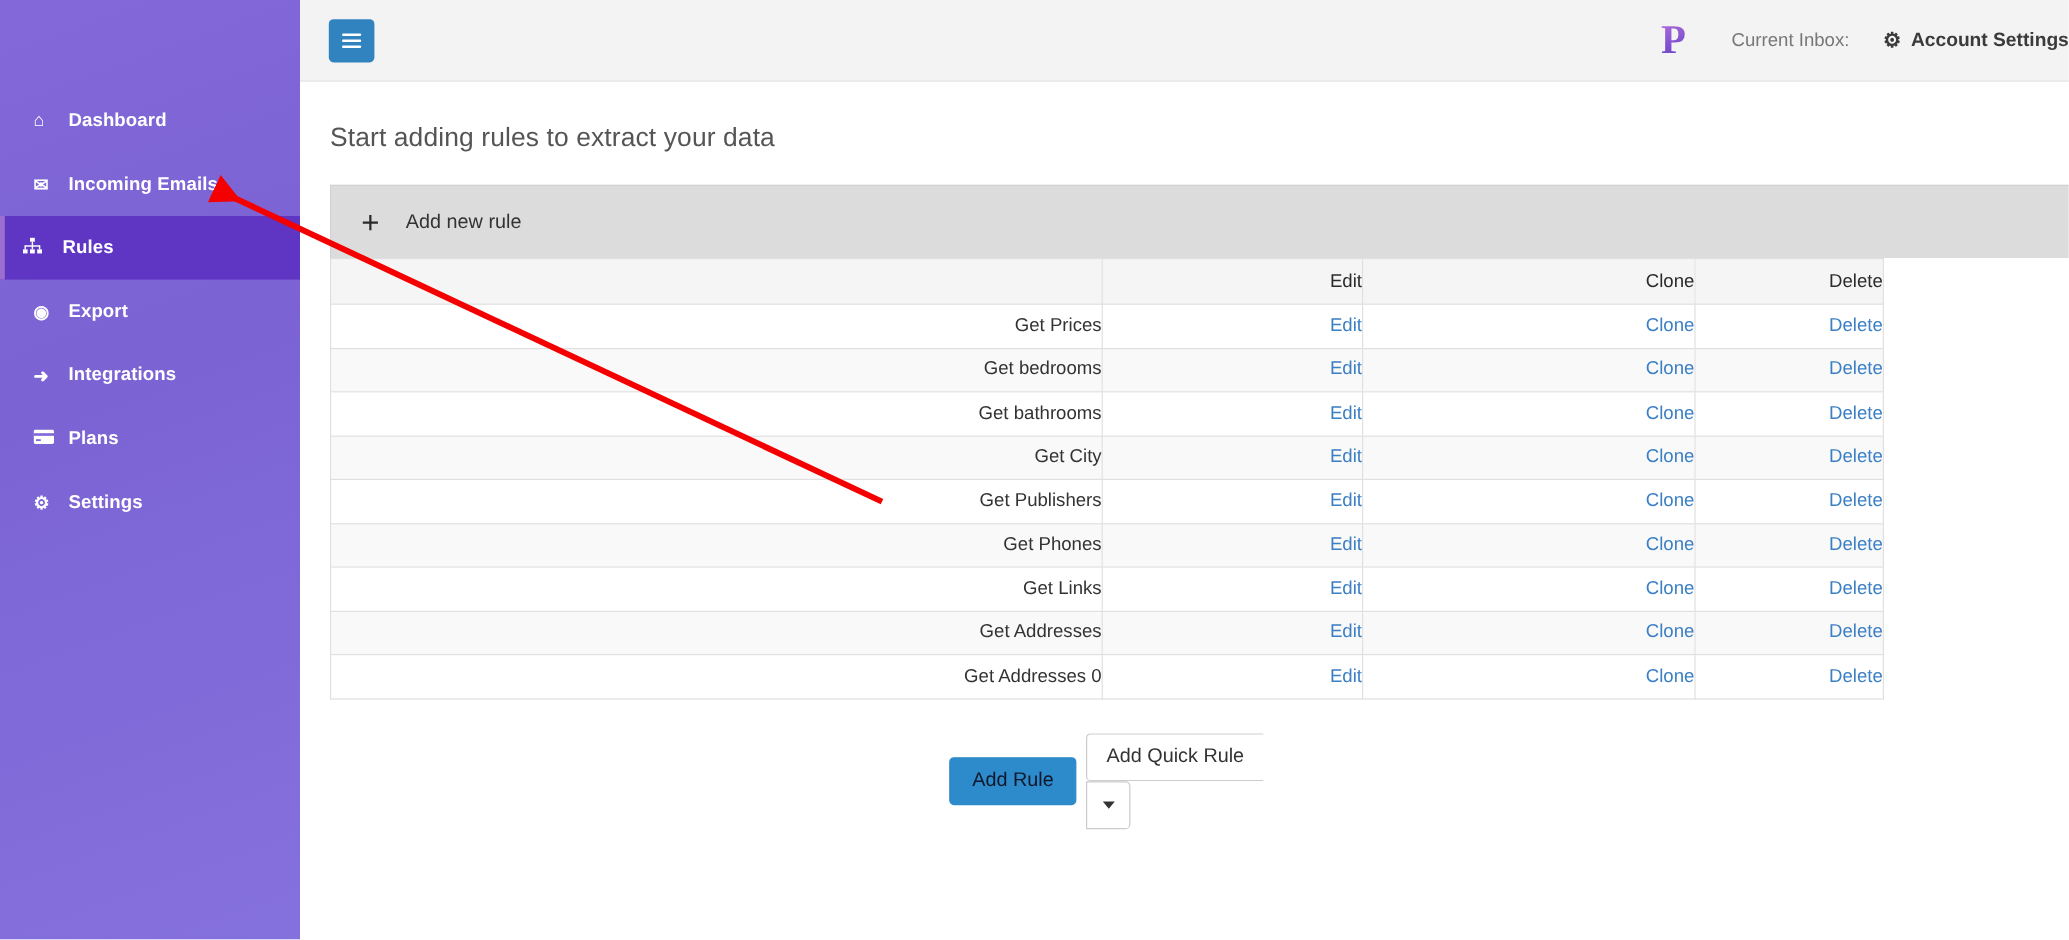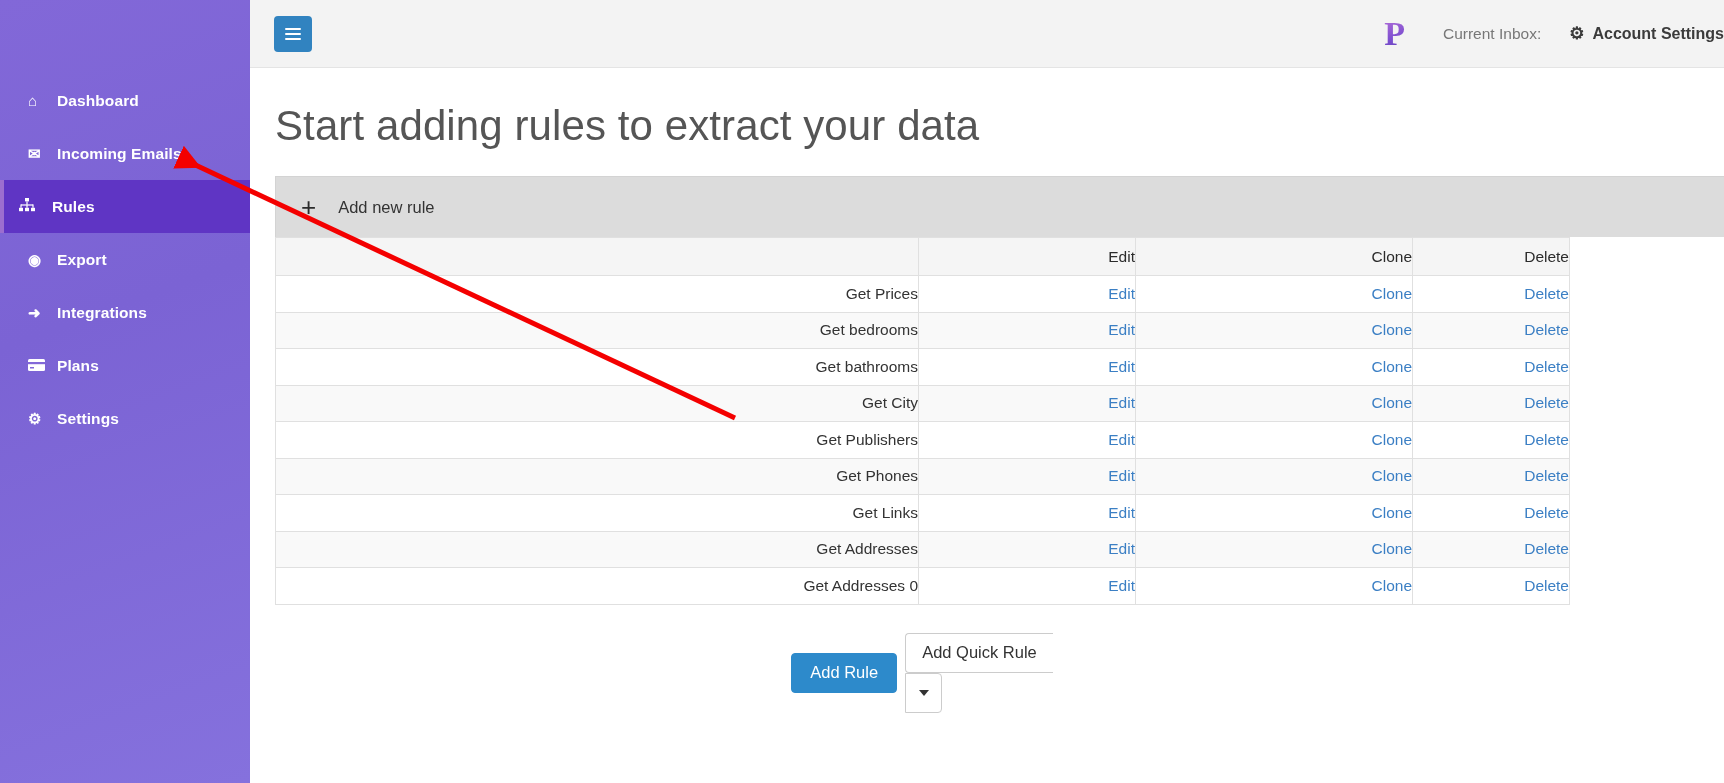--- a/index.html
+++ b/index.html
@@ -89,21 +89,21 @@
   #account-settings {
     font-size: 16px; font-weight: bold; color: #3b3b3b;
     display: flex; align-items: center; gap: 8px;
     white-space: nowrap; cursor: pointer;
   }
   #account-settings .gear { font-size: 17px; }
 
   
   #main { flex: 1 1 auto; background: #ffffff; padding: 34px 0 0 25px; overflow: hidden; }
   #page-title {
-    font-size: 42px; color: #555555; font-weight: normal;
+    font-size: 22px; color: #555555; font-weight: normal;
     margin-bottom: 26px; letter-spacing: .1px;
   }
 
   .panel { width: 1699px; }
   #add-new-rule-bar {
     background: #dcdcdc;
     border: 1px solid #d3d3d3;
     border-bottom: none;
     height: 61px;
     display: flex; align-items: center;
@@ -143,21 +143,21 @@
     margin-top: 28px;
   }
   .btn {
     font-family: "Liberation Sans", sans-serif;
     font-size: 16.5px;
     height: 40px;
     border-radius: 4px;
     cursor: pointer;
   }
   #add-rule-btn {
-    background: #2d8acb; border: 1px solid #2d8acb; color: #ffffff;
+    background: #2d8acb; border: 1px solid #2d8acb; color: #0f172a;
     padding: 0 18px; margin-right: 8px;
   }
   .split-group { display: flex; flex-direction: column; }
   #add-quick-rule-btn {
     background: #ffffff; border: 1px solid #cccccc; color: #333333;
     padding: 0 16px; border-radius: 4px 0 0 4px; border-right: none;
   }
   #add-quick-rule-caret {
     background: #ffffff; border: 1px solid #cccccc; color: #333333;
     width: 37px; border-radius: 0 4px 4px 0;

